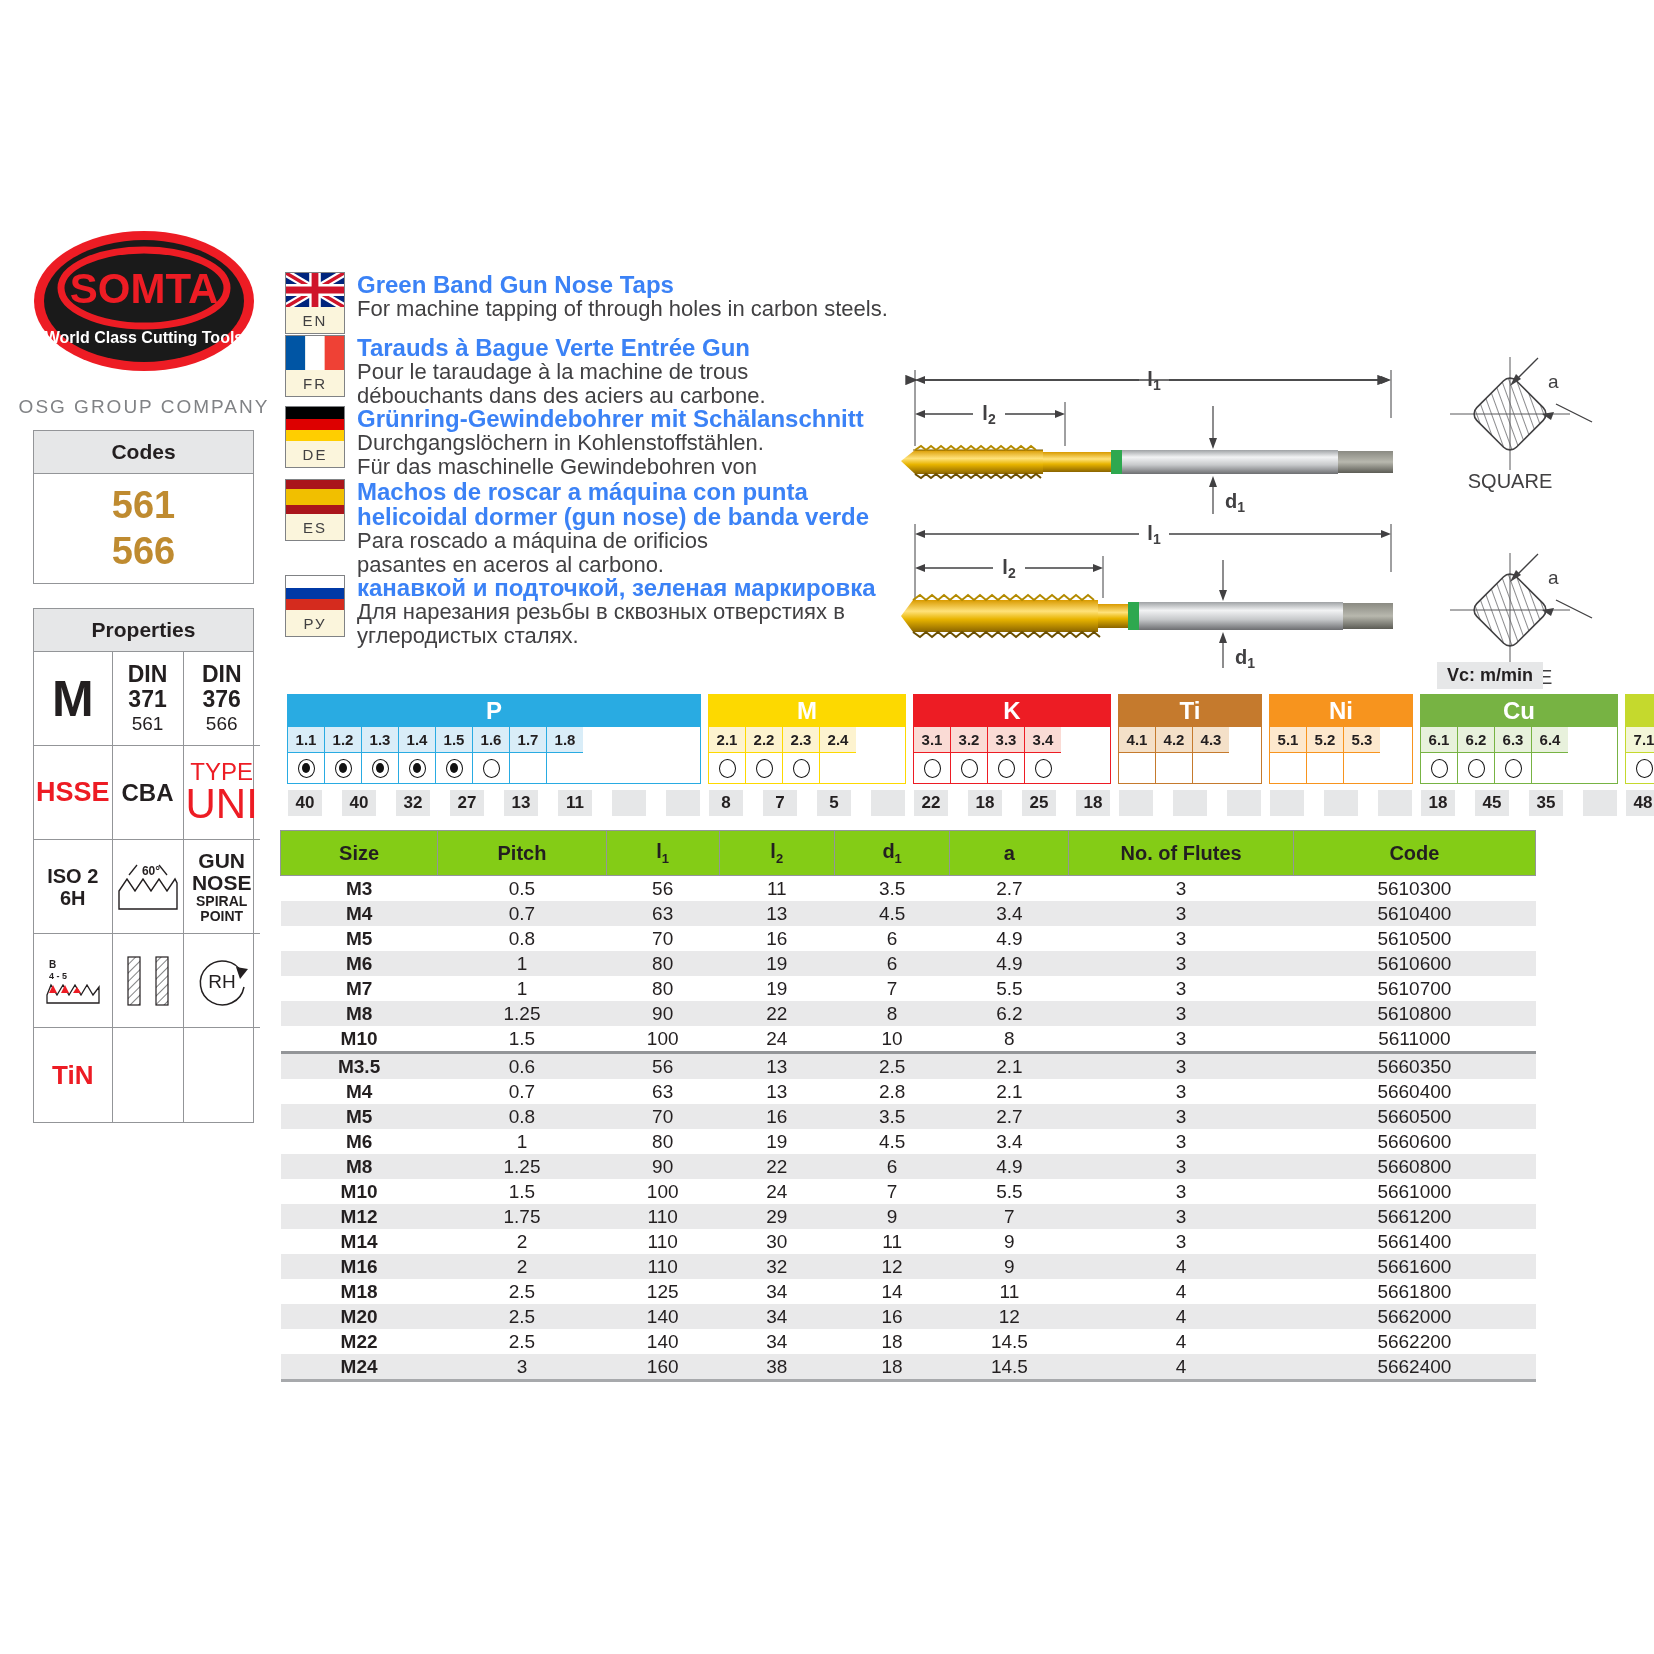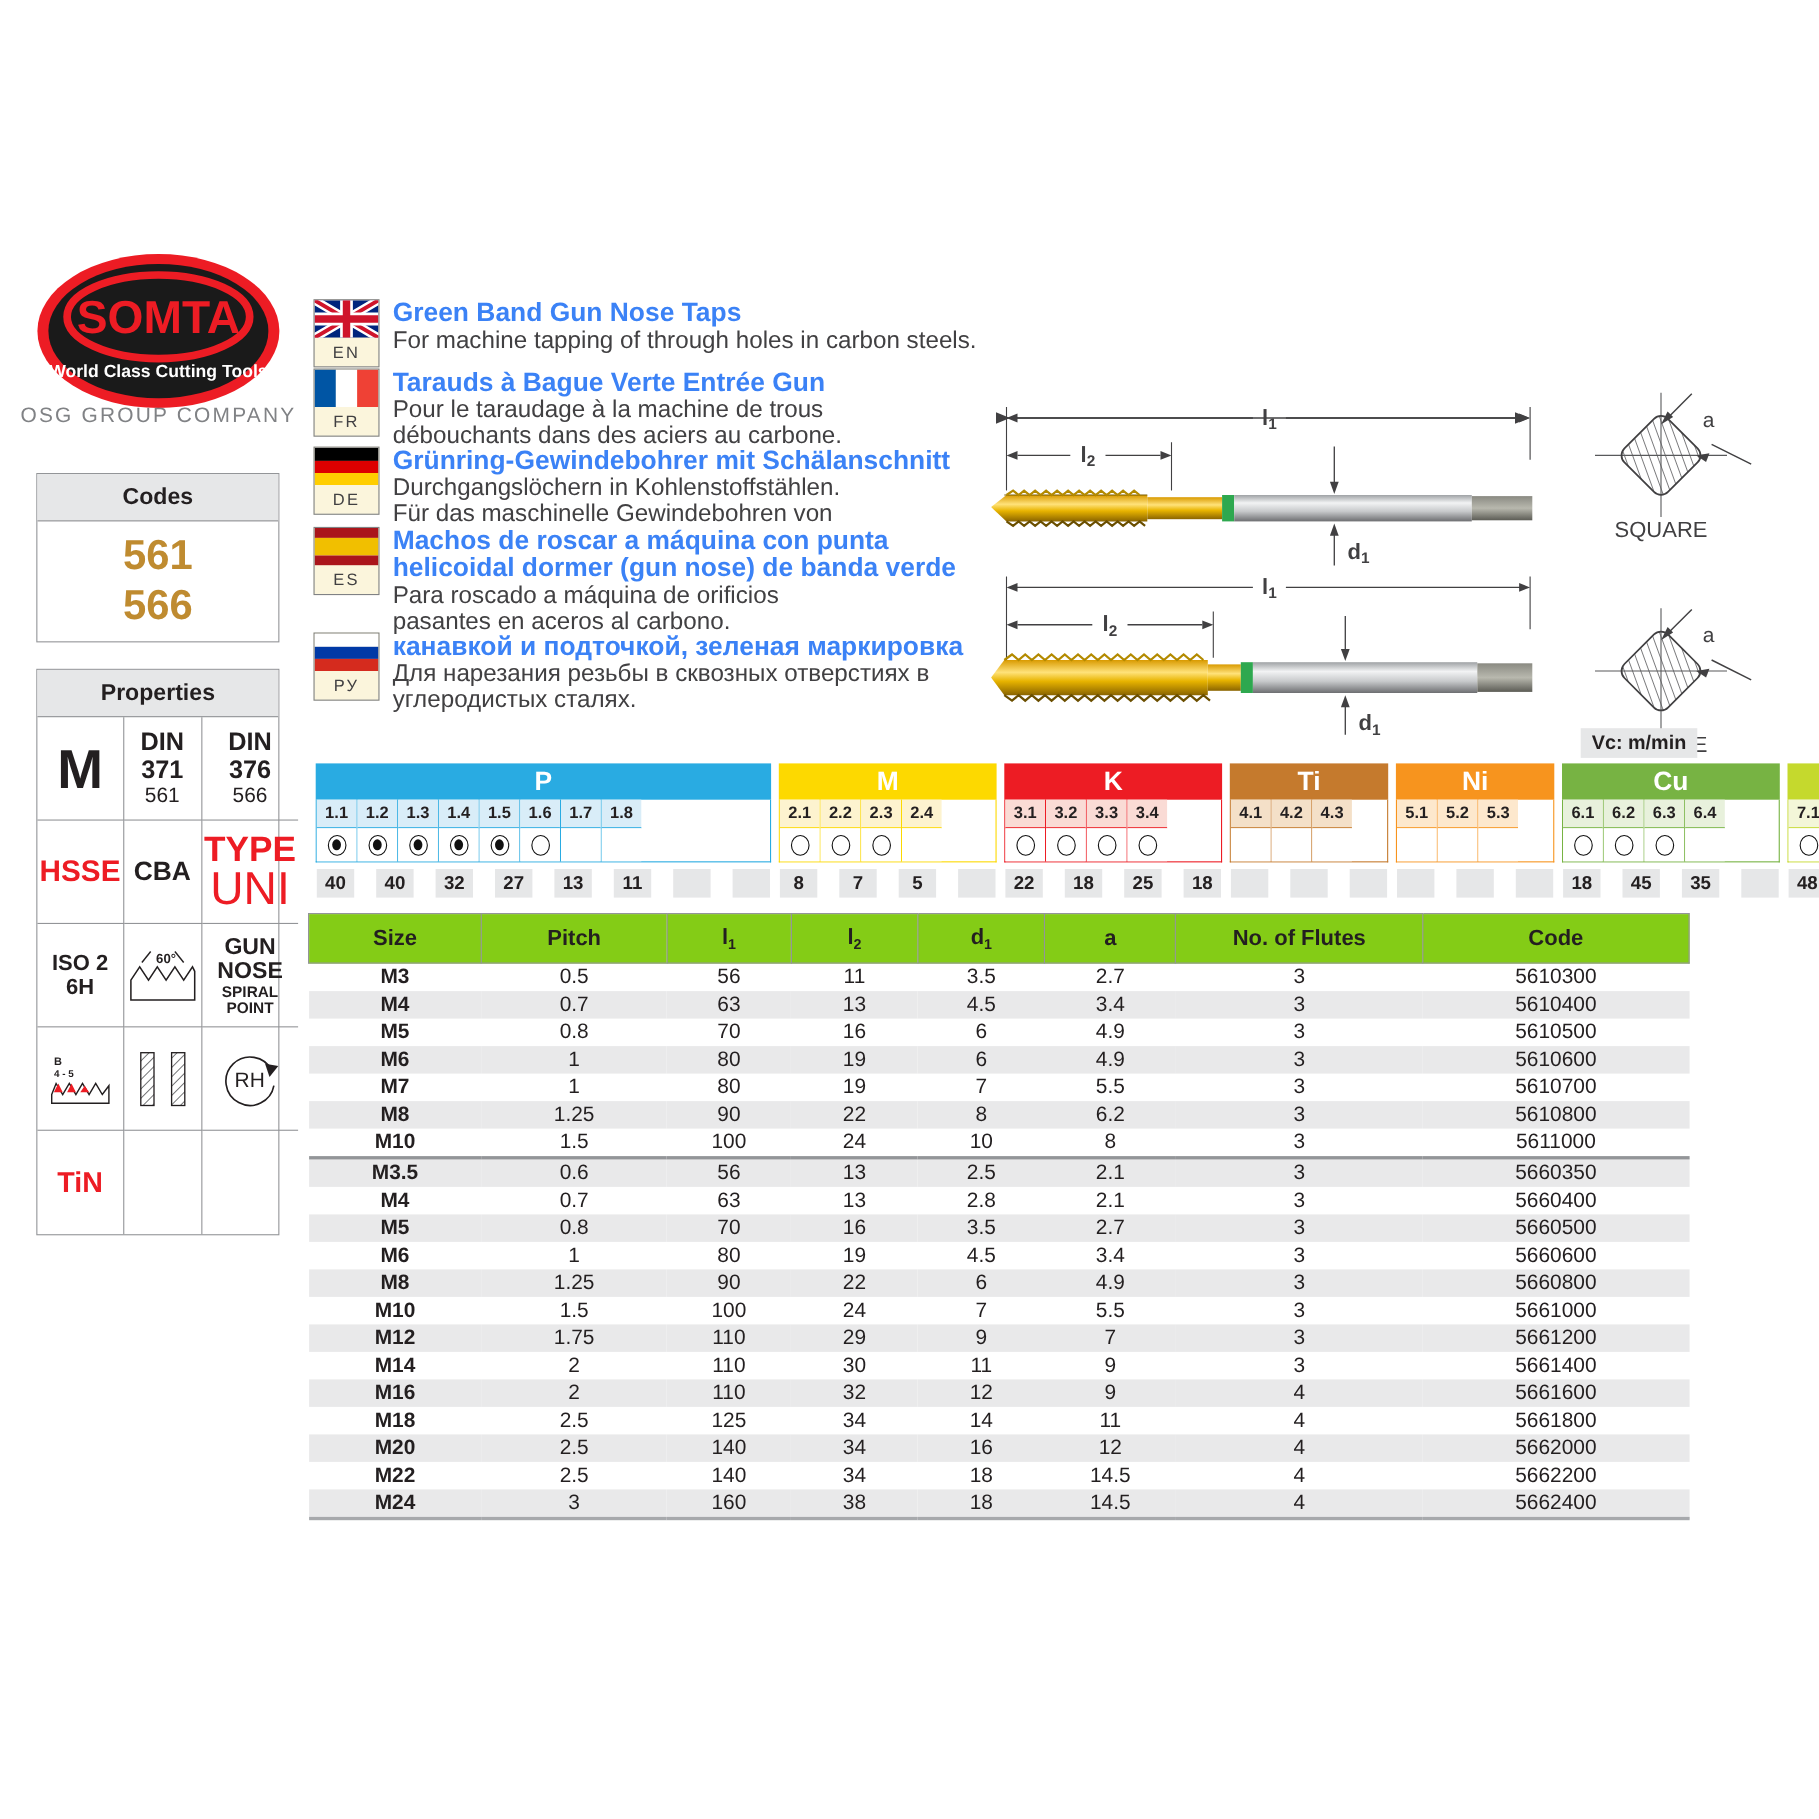--- a/index.html
+++ b/index.html
@@ -22,21 +22,21 @@
          display:flex;flex-direction:column;align-items:center;justify-content:center;
          text-align:center;height:94px;padding:2px;box-sizing:border-box;}
   .pcell:nth-child(3n){border-right:none;}
   .pcell.last-row{border-bottom:none;}
   .p-M{font-size:50px;font-weight:bold;}
   .p-din b{font-size:23px;line-height:1.05;display:block;font-weight:bold;}
   .p-din span{font-size:19px;display:block;margin-top:2px;}
   .red{color:#ed1c24;}
   .p-hsse{font-size:27px;font-weight:bold;}
   .p-cba{font-size:24px;font-weight:bold;}
-  .p-type{font-size:32px;font-weight:bold;line-height:.95;}
+  .p-type{font-size:24px;font-weight:normal;line-height:.95;}
   .p-uni{font-size:42px;font-weight:normal;line-height:.95;}
   .p-iso{font-size:20px;font-weight:bold;line-height:1.1;}
   .p-gun{font-size:21px;font-weight:bold;line-height:1.05;}
   .p-gun .small{font-size:14px;}
   .p-tin{font-size:26px;font-weight:bold;}
 
   
   .lang{position:absolute;display:flex;align-items:flex-start;}
   .flagbox{width:58px;border:1px solid #808285;background:#fbf5dc;flex:none;}
   .flagbox svg{display:block;width:100%;height:34px;}
@@ -86,21 +86,21 @@
 
 <div class="canvas">
 
   <svg class="abs" style="left:28px;top:225px;" width="232" height="155" viewBox="0 0 232 155">
     <ellipse cx="116" cy="76" rx="110" ry="70" fill="#ed1c24"></ellipse>
     <ellipse cx="116" cy="76" rx="100" ry="61" fill="#1a1a1a"></ellipse>
     <ellipse cx="116" cy="63" rx="83" ry="38" fill="none" stroke="#ed1c24" stroke-width="7"></ellipse>
     <text x="116" y="78" text-anchor="middle" font-size="42" font-weight="bold" fill="#ed1c24">SOMTA</text>
     <text x="116" y="118" text-anchor="middle" font-size="16" font-weight="bold" fill="#ffffff">World Class Cutting Tools</text>
   </svg>
-  <div class="osg" style="left:14px;top:368px;text-align:center;">OSG GROUP COMPANY</div>
+  <div class="osg" style="left:14px;top:396px;text-align:center;">OSG GROUP COMPANY</div>
 
   <div class="box" style="left:33px;top:430px;width:219px;">
     <div class="box-header">Codes</div>
     <div class="codes-vals">
       <div>561</div>
       <div>566</div>
     </div>
   </div>
 
   <div class="box" style="left:33px;top:608px;width:219px;">

